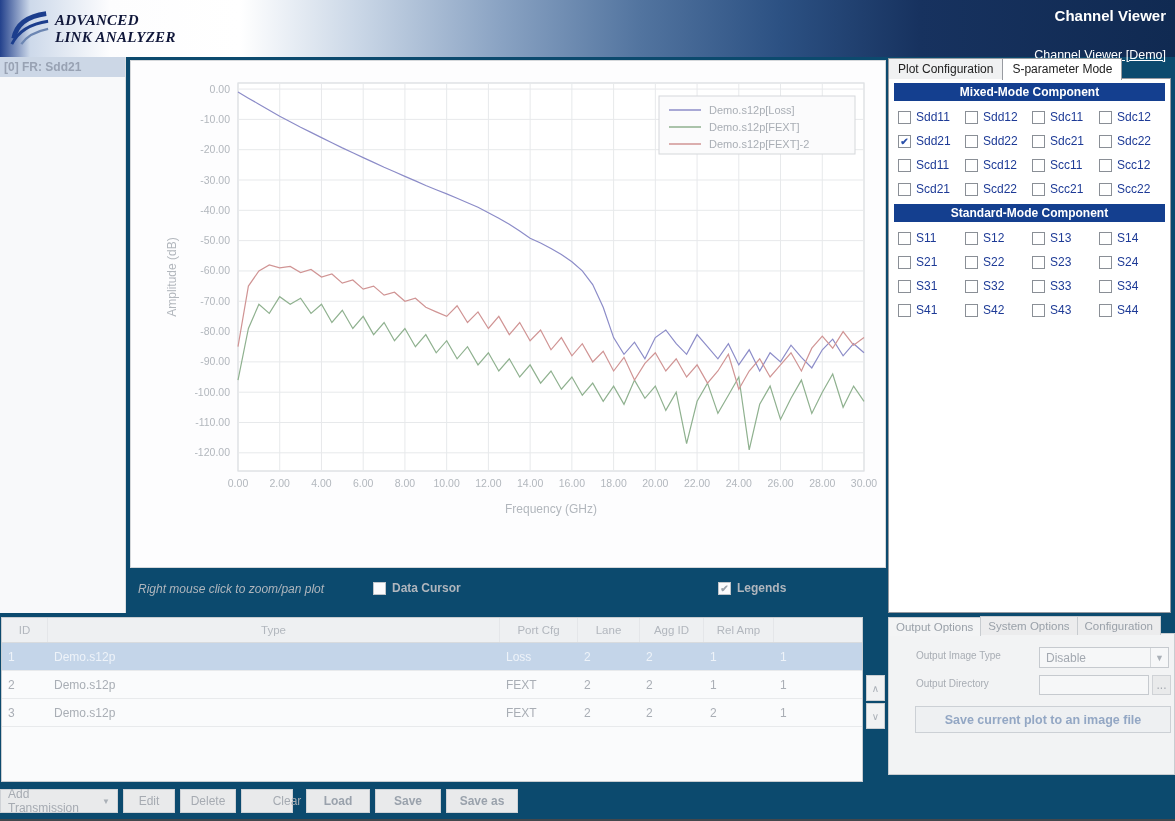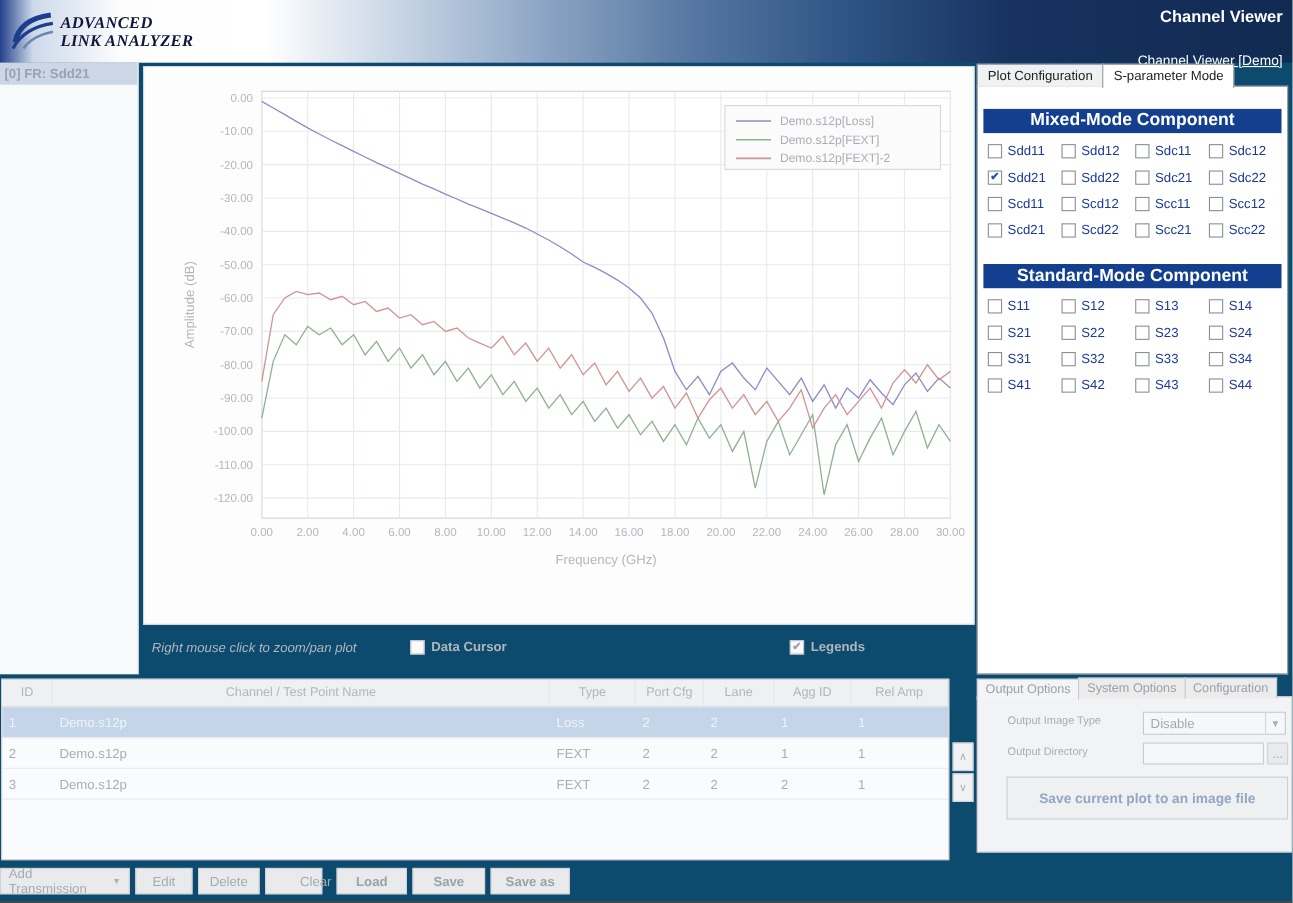--- a/index.html
+++ b/index.html
@@ -26,21 +26,21 @@
   .cb-wrap{position:absolute;top:5px;display:flex;align-items:center;gap:6px;font-weight:bold;color:#b0b6bd;}
   #dc-wrap{left:243px;} #lg-wrap{left:588px;}
   .cb-dim{width:13px;height:13px;border:1px solid #c0c4c9;background:#fbfbfc;color:#9aa2aa;font-size:10px;line-height:12px;text-align:center;box-sizing:border-box;flex:none;}
 
   
   #sparam-region{position:absolute;left:888px;top:57px;width:283px;height:556px;}
   .tabrow{position:relative;display:flex;height:22px;align-items:flex-end;z-index:2;}
   .tab{background:#f0f1f2;border:1px solid #989ba1;border-bottom:none;padding:3px 9px 3px;font-size:12px;color:#222;margin-right:-1px;white-space:nowrap;}
   .tab.active{background:#ffffff;position:relative;padding-bottom:4px;margin-bottom:-1px;z-index:3;}
   #sparam-body{position:absolute;left:0;top:21px;right:0;bottom:0;background:#ffffff;border:1px solid #989ba1;box-sizing:border-box;z-index:1;}
-  .mm-header{margin:20px 5px 3px;background:#143f8f;color:#ffffff;font-weight:bold;font-size:16px;text-align:center;padding:2px 0;}
+  .mm-header{margin:4px 5px 3px;background:#143f8f;color:#ffffff;font-weight:bold;font-size:12px;text-align:center;padding:2px 0;}
   .cb-grid{display:grid;grid-template-columns:repeat(4,1fr);row-gap:10px;padding:6px 4px 4px 9px;}
   .cb-item{display:flex;align-items:center;gap:5px;font-size:12px;color:#1d3a96;cursor:default;}
   .cb{width:13px;height:13px;border:1px solid #8a8f96;background:#ffffff;color:#2a50aa;font-weight:bold;font-size:10px;line-height:11px;text-align:center;box-sizing:border-box;flex:none;}
 
   
   #table-region{position:absolute;left:0;top:613px;width:888px;height:208px;}
   #data-table{position:absolute;left:1px;top:4px;width:862px;height:165px;border:1px solid #c9cdd1;background:#fafbfc;box-sizing:border-box;overflow:hidden;}
   #table-header{display:grid;grid-template-columns:46px 452px 78px 62px 64px 70px 88px;height:24px;background:#eef0f2;border-bottom:1px solid #d8dbde;}
   .th{font-size:11.5px;color:#b2b7be;display:flex;align-items:center;justify-content:center;border-right:1px solid #e4e6e9;overflow:hidden;white-space:nowrap;}
   .tr{display:grid;grid-template-columns:46px 452px 78px 62px 64px 70px 88px;height:27px;border-bottom:1px solid #e8eaec;color:#a9aeb5;font-size:12px;}
@@ -61,21 +61,21 @@
   
   #output-region{position:absolute;left:888px;top:613px;width:287px;height:208px;}
   #output-tabs .tab{font-size:11.5px;padding:3px 7px;color:#9aa1a9;background:#ececed;border-color:#c8ccd0;}
   #output-tabs .tab.active{background:#f3f4f5;}
   #output-body{position:absolute;left:0;top:20px;right:0;height:142px;background:#f2f3f4;border:1px solid #c9cdd1;box-sizing:border-box;z-index:1;}
   .out-label{position:absolute;left:27px;font-size:10px;color:#a8adb4;}
   .combo{position:absolute;left:150px;width:130px;height:21px;background:#f6f7f8;border:1px solid #c6cacf;box-sizing:border-box;display:flex;align-items:center;justify-content:space-between;font-size:12px;color:#a3a9b1;padding-left:6px;}
   .combo-arrow-box{width:17px;align-self:stretch;border-left:1px solid #d4d7da;display:flex;align-items:center;justify-content:center;color:#aab0b7;font-size:9px;}
   #dir-field{position:absolute;left:150px;top:41px;width:110px;height:20px;background:#f6f7f8;border:1px solid #c6cacf;box-sizing:border-box;font-size:12px;color:#a3a9b1;padding:0 4px;}
   #btn-browse{position:absolute;left:263px;top:41px;width:19px;height:20px;}
-  #btn-saveimg{position:absolute;left:26px;top:72px;width:256px;height:39px;font-weight:bold;font-size:12.5px;color:#93a7c4;background:#eef0f2;border:1px solid #ccd0d5;}
+  #btn-saveimg{position:absolute;left:26px;top:72px;width:256px;height:27px;font-weight:bold;font-size:12.5px;color:#93a7c4;background:#eef0f2;border:1px solid #ccd0d5;}
   #btn-plot{position:absolute;left:0;top:168px;width:287px;height:39px;background:#ebeced;border:1px solid #d0d3d7;font-weight:bold;font-size:16px;color:#9cadc7;}
 </style>
 </head>
 <body>
 
 <div id="app">
 
   <div id="header">
     <div class="logo">
       <span>
@@ -327,21 +327,20 @@
             <span>S44</span>
           </label>
         </div>
     </div>
   </div>
 
   <div id="table-region">
     <div id="data-table">
       <div id="table-header">
           <div class="th">ID</div>
-          <div class="th">Channel / Test Point Name</div>
           <div class="th">Type</div>
           <div class="th">Port Cfg</div>
           <div class="th">Lane</div>
           <div class="th">Agg ID</div>
           <div class="th">Rel Amp</div>
         </div>
       <div id="table-body">
           <div class="tr selected">
             <div class="td">1</div>
             <div class="td">Demo.s12p</div>

